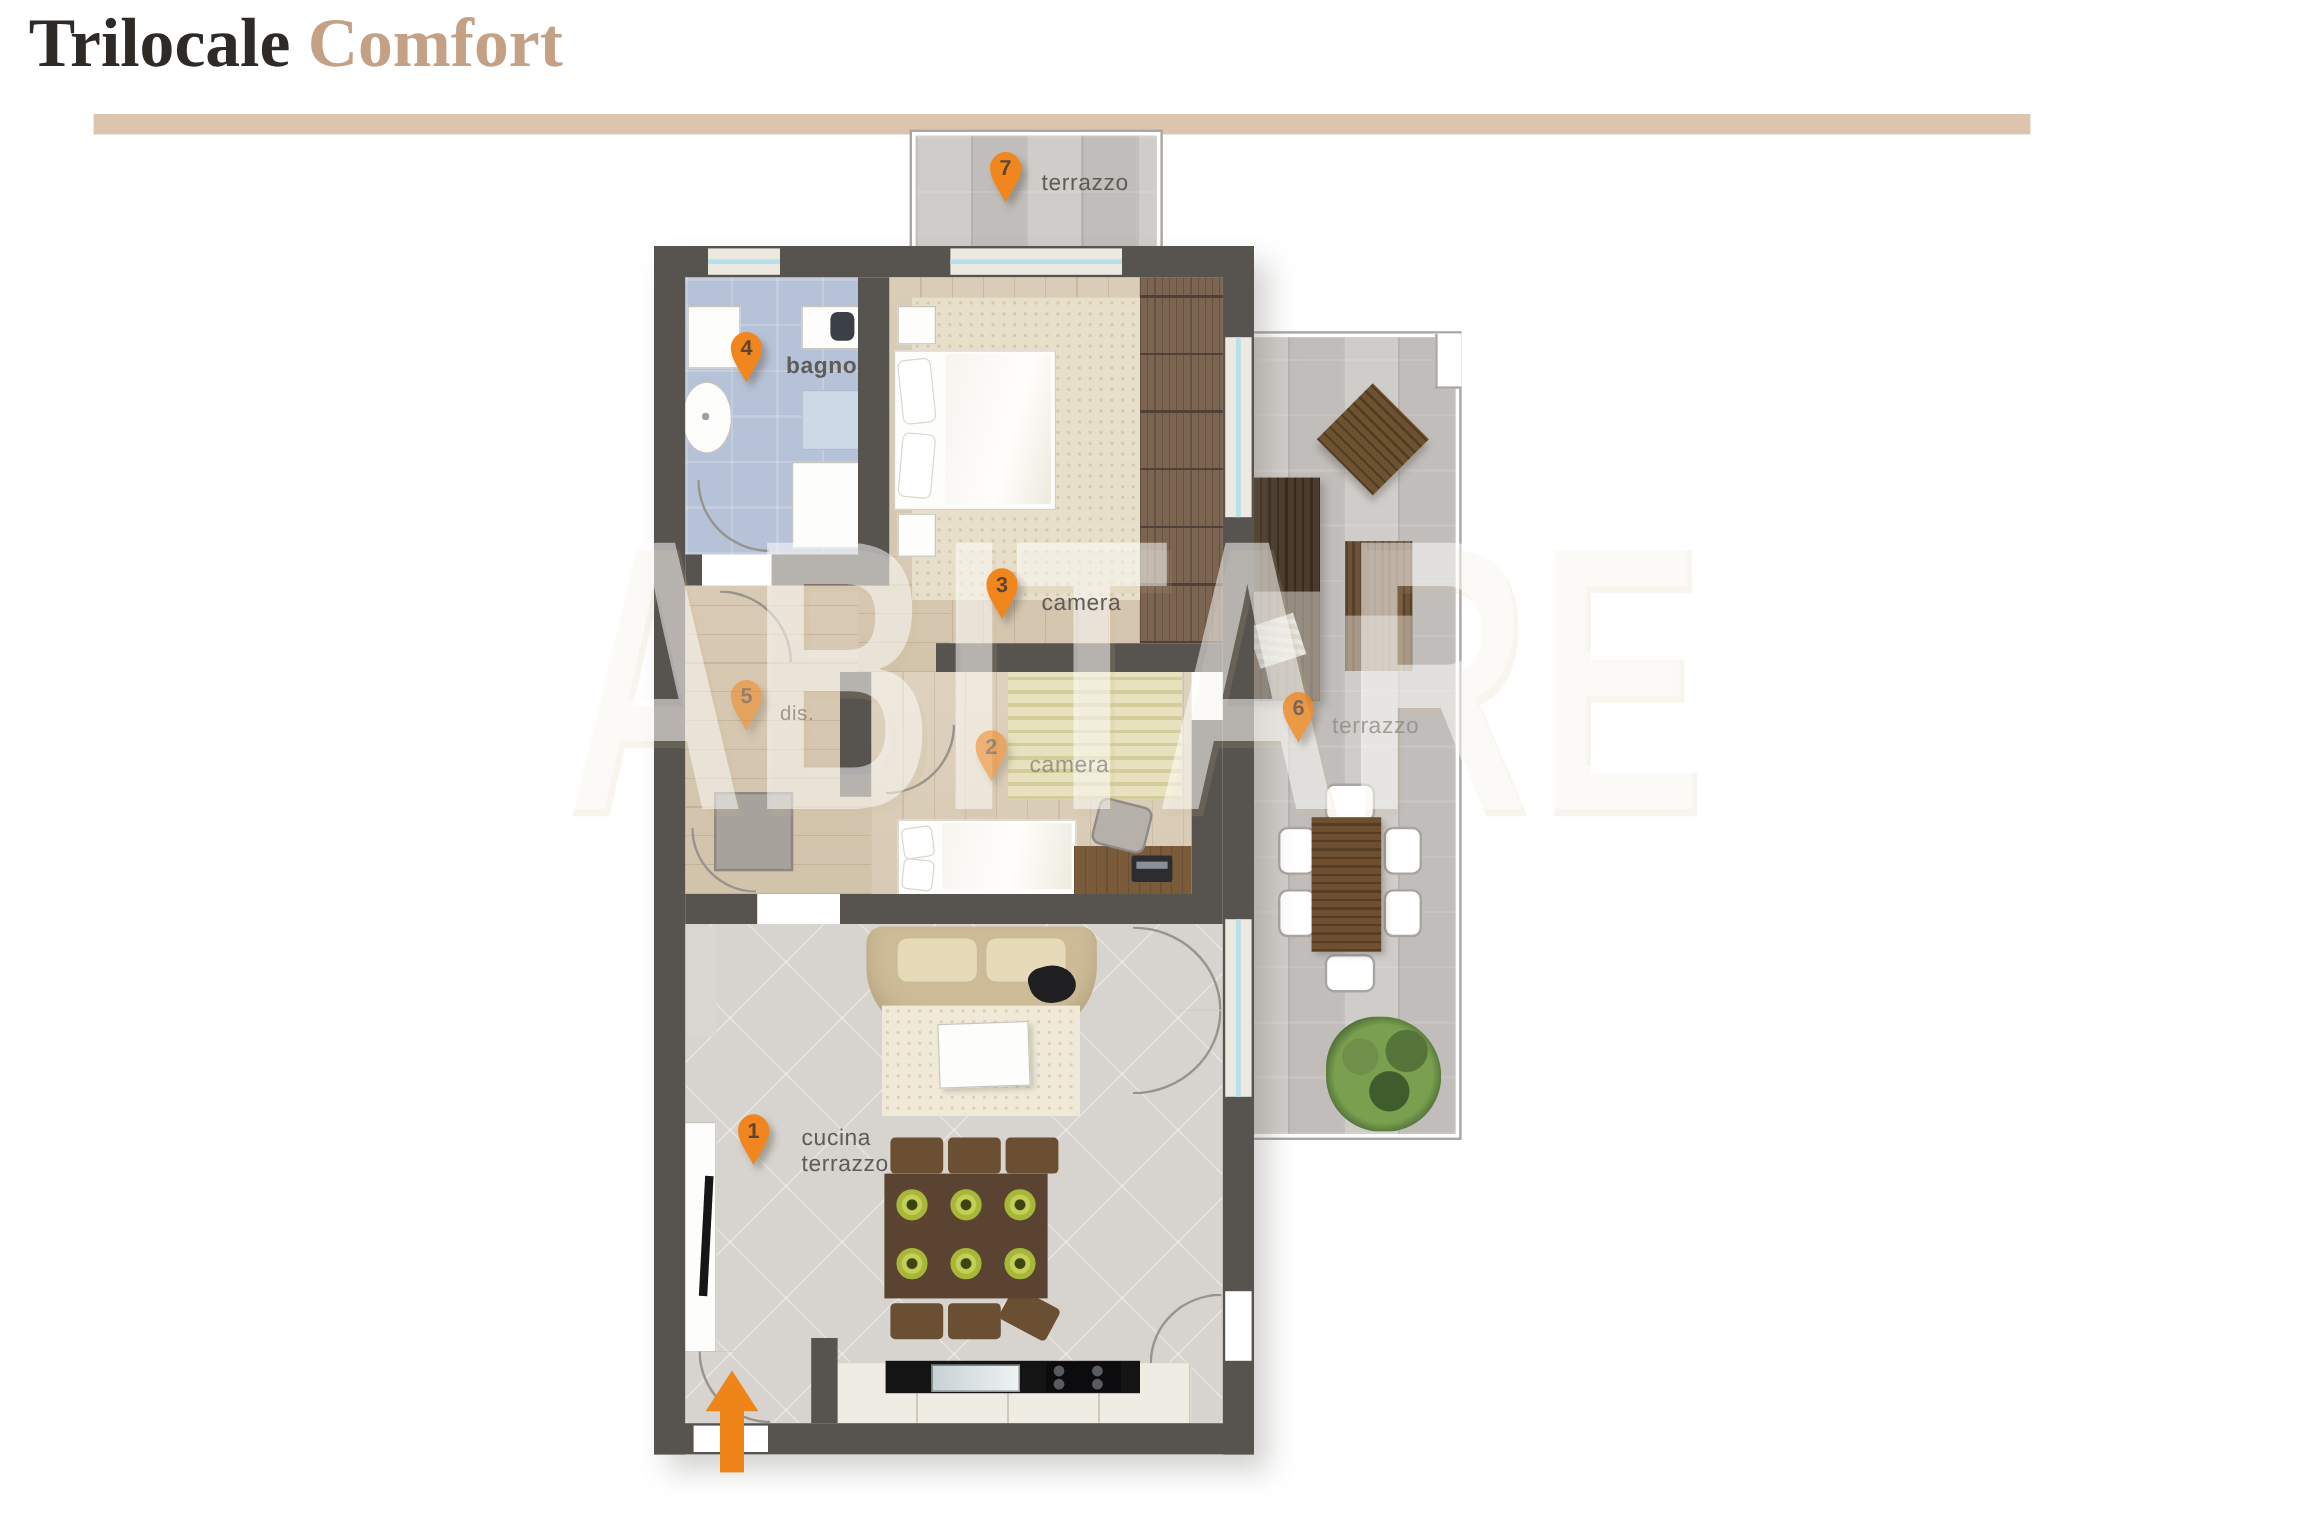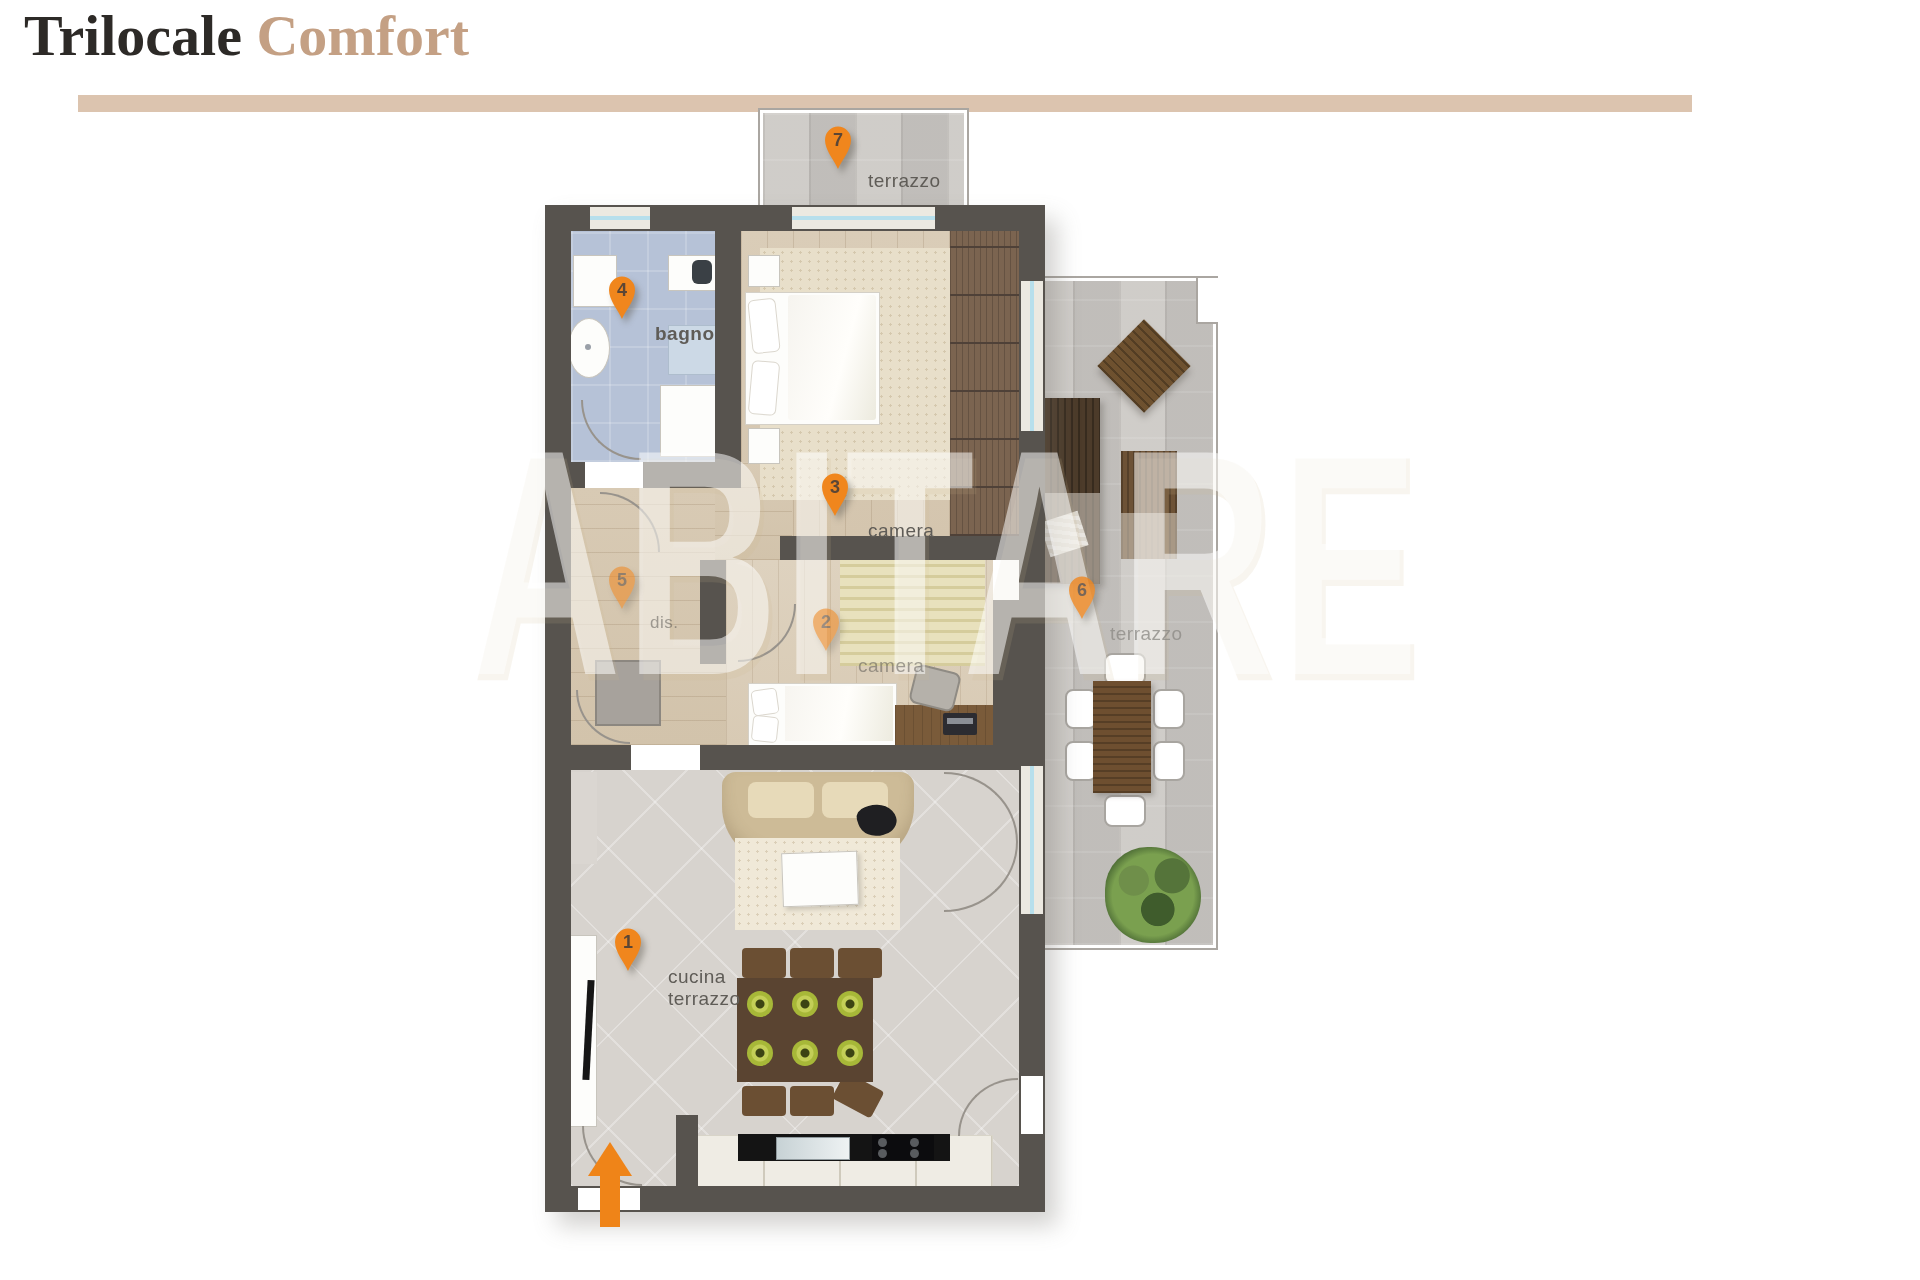--- a/index.html
+++ b/index.html
@@ -39,21 +39,21 @@
     #d7d3ce;}
   .speckle{background-image:radial-gradient(rgba(165,140,100,.28) 1.2px, transparent 1.3px);
     background-size:9px 9px;}
   .white-furn{background:#fdfdfb;border:1.5px solid #c8c5bd;position:absolute;}
 
   
   .marker{position:absolute;width:30px;height:44px;z-index:60;}
   .marker svg{position:absolute;left:0;top:0;filter:drop-shadow(4px 5px 3px rgba(95,90,82,.45));}
   .pin-num{position:absolute;left:0;top:4px;width:30px;text-align:center;
     font-size:18px;font-weight:bold;color:#5b4636;z-index:2;}
-  .pin-label{position:absolute;font-size:19px;color:#5f5c57;letter-spacing:.5px;z-index:60;line-height:1.15;margin-top:28px;}
+  .pin-label{position:absolute;font-size:19px;color:#5f5c57;letter-spacing:.5px;z-index:60;line-height:1.15;}
   .faded{opacity:.55;}
   .semifaded{opacity:.78;}
 
   
   #watermark{left:468px;top:402px;z-index:40;font-size:212px;font-weight:bold;
     color:rgba(255,255,255,.52);letter-spacing:4px;line-height:1;
     transform:scaleY(1.52);transform-origin:top left;
     text-shadow:4px 4px 0 rgba(205,185,145,.14);pointer-events:none;white-space:nowrap;}
 
   .chair-w{position:absolute;background:#fff;border:2px solid #a8a5a0;border-radius:8px;}

